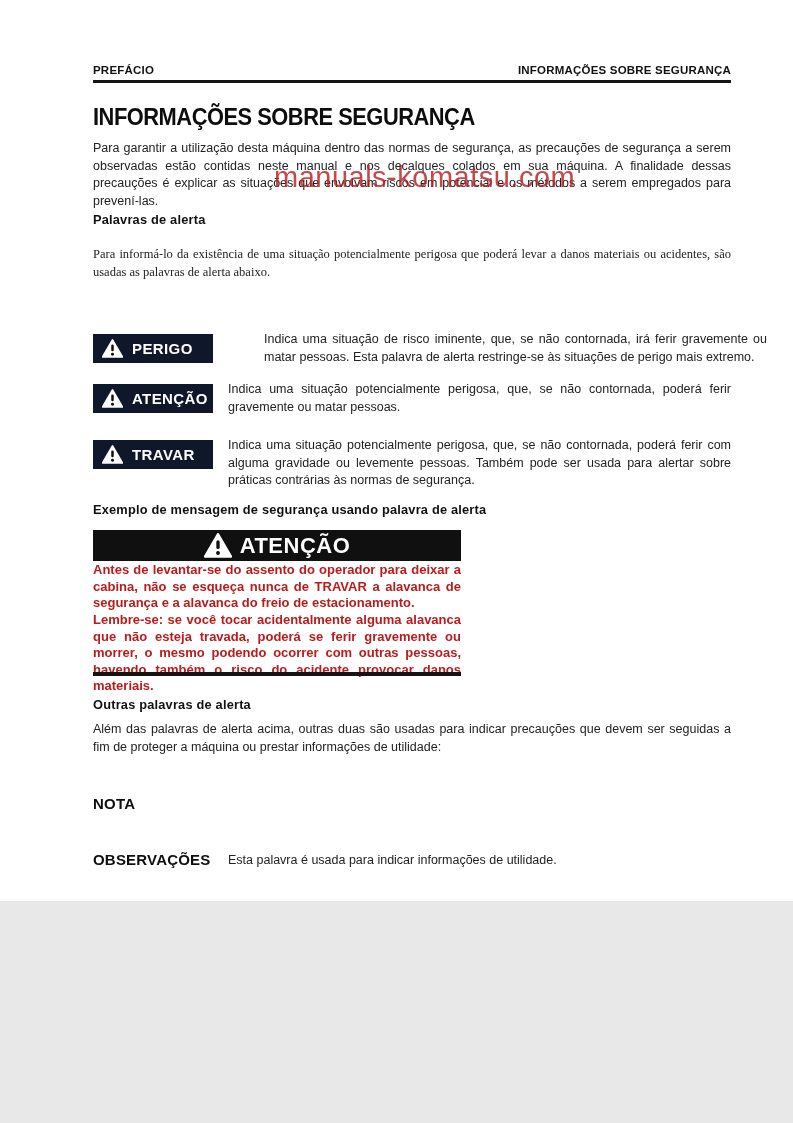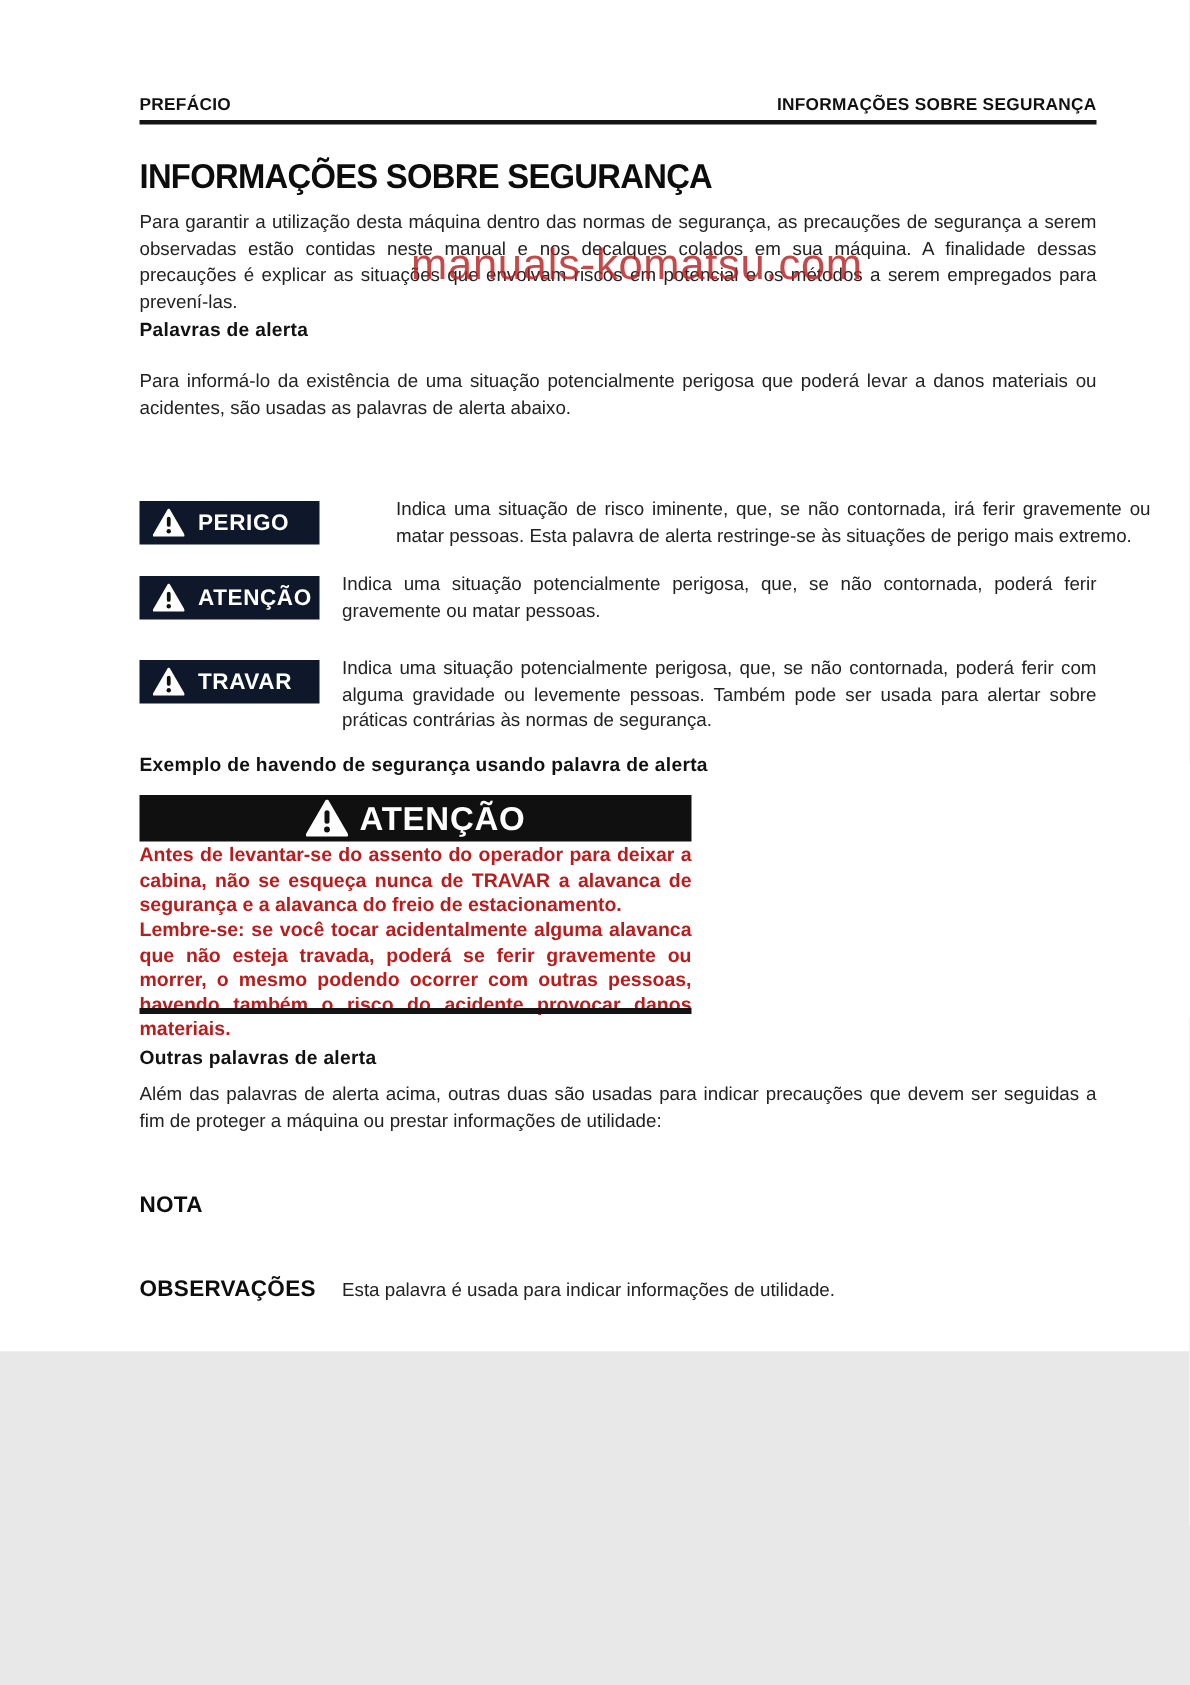--- a/index.html
+++ b/index.html
@@ -50,21 +50,21 @@
   <div class="abs hdr-text" style="left:93px;top:64px;width:638px;text-align:right;">INFORMAÇÕES SOBRE SEGURANÇA</div>
   <div class="abs rule" style="left:93px;top:80px;width:638px;height:3px;"></div>
 
   <div class="abs doc-title" style="left:93px;top:104px;">INFORMAÇÕES SOBRE SEGURANÇA</div>
 
   <div class="abs body-text" style="left:93px;top:140px;width:638px;">Para garantir a utilização desta máquina dentro das normas de segurança, as precauções de segurança a serem observadas estão contidas neste manual e nos decalques colados em sua máquina. A finalidade dessas precauções é explicar as situações que envolvam riscos em potencial e os métodos a serem empregados para prevení-las.</div>
 
   <div class="abs watermark" style="left:274px;top:161px;">manuals-komatsu.com</div>
 
   <div class="abs sub-head" style="left:93px;top:212px;">Palavras de alerta</div>
-  <div class="abs body-text" style="left:93px;top:246px;width:638px;">Para informá-lo da existência de uma situação potencialmente perigosa que poderá levar a danos materiais ou acidentes, são usadas as palavras de alerta abaixo.</div>
+  <div class="abs body-text" style="left:93px;top:246px;width:638px;font-family:Liberation Serif, serif;">Para informá-lo da existência de uma situação potencialmente perigosa que poderá levar a danos materiais ou acidentes, são usadas as palavras de alerta abaixo.</div>
 
   <div class="abs badge" style="left:93px;top:334px;">
     <svg class="tri" width="21" height="19" viewBox="0 0 100 90">
       <path d="M50 4 L97 85 L3 85 Z" fill="#ffffff" stroke="#ffffff" stroke-width="8" stroke-linejoin="round"></path>
       <rect x="44" y="26" width="12" height="32" rx="6" fill="#101010"></rect>
       <circle cx="50" cy="72" r="7" fill="#101010"></circle>
     </svg>
     <span class="badge-label">PERIGO</span>
   </div>
   <div class="abs body-text alert-text" style="top:331px;margin-left:36px;">Indica uma situação de risco iminente, que, se não contornada, irá ferir gravemente ou matar pessoas. Esta palavra de alerta restringe-se às situações de perigo mais extremo.</div>
@@ -82,21 +82,21 @@
   <div class="abs badge" style="left:93px;top:440px;">
     <svg class="tri" width="21" height="19" viewBox="0 0 100 90">
       <path d="M50 4 L97 85 L3 85 Z" fill="#ffffff" stroke="#ffffff" stroke-width="8" stroke-linejoin="round"></path>
       <rect x="44" y="26" width="12" height="32" rx="6" fill="#101010"></rect>
       <circle cx="50" cy="72" r="7" fill="#101010"></circle>
     </svg>
     <span class="badge-label">TRAVAR</span>
   </div>
   <div class="abs body-text alert-text" style="top:437px;">Indica uma situação potencialmente perigosa, que, se não contornada, poderá ferir com alguma gravidade ou levemente pessoas. Também pode ser usada para alertar sobre práticas contrárias às normas de segurança.</div>
 
-  <div class="abs sub-head" style="left:93px;top:502px;">Exemplo de havendo de segurança usando palavra de alerta</div>
+  <div class="abs sub-head" style="left:93px;top:502px;">Exemplo de mensagem de segurança usando palavra de alerta</div>
 
   <div class="abs banner" style="left:93px;top:530px;">
     <svg class="tri" width="28" height="25" viewBox="0 0 100 90">
       <path d="M50 4 L97 85 L3 85 Z" fill="#ffffff" stroke="#ffffff" stroke-width="8" stroke-linejoin="round"></path>
       <rect x="44" y="26" width="12" height="32" rx="6" fill="#101010"></rect>
       <circle cx="50" cy="72" r="7" fill="#101010"></circle>
     </svg>
     <span class="banner-label">ATENÇÃO</span>
   </div>
   <div class="abs example-body" style="left:93px;top:562px;">Antes de levantar-se do assento do operador para deixar a cabina, não se esqueça nunca de TRAVAR a alavanca de segurança e a alavanca do freio de estacionamento.</div>

